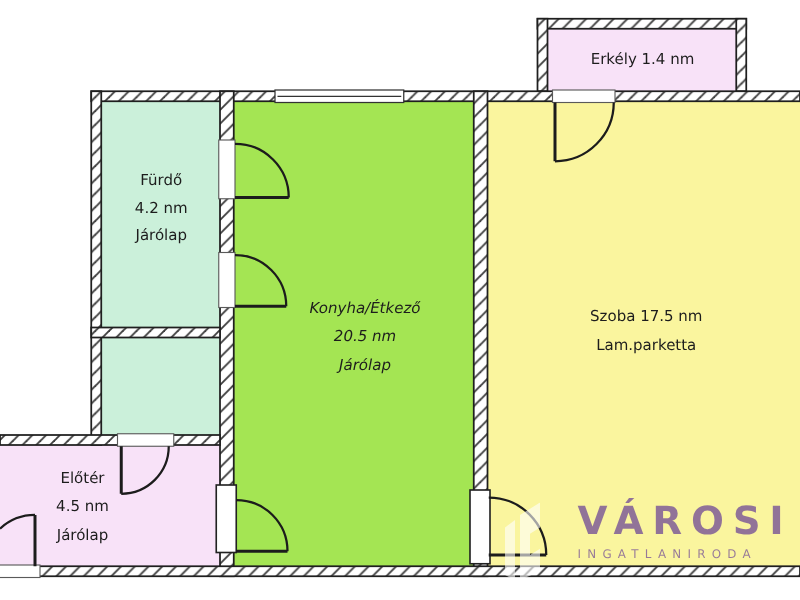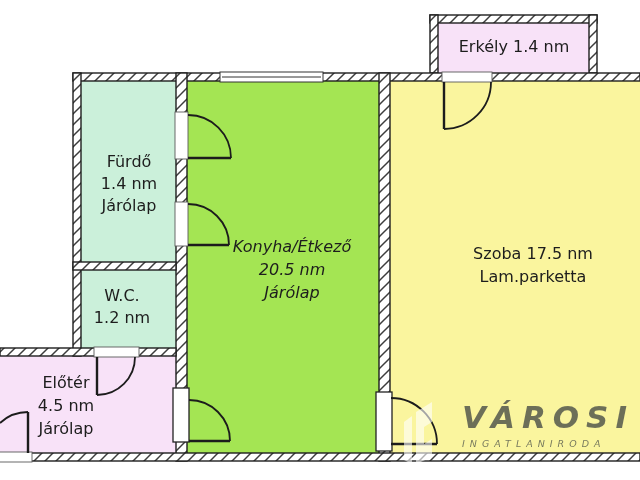--- a/index.html
+++ b/index.html
@@ -1,23 +1,23 @@
 <!DOCTYPE html>
 <html><head>
 <meta charset="utf-8">
 <style>
   html,body{margin:0;padding:0;background:#ffffff;}
   #stage{position:relative;width:640px;height:480px;background:#ffffff;overflow:hidden;
          font-family:"DejaVu Sans","Liberation Sans",sans-serif;}
   #plan-svg{position:absolute;left:0;top:0;z-index:1;}
   .room-label{position:absolute;z-index:2;transform:translateX(-50%);text-align:center;
-              color:#1d1d1d;font-size:16px;line-height:22px;white-space:nowrap;}
+              color:#1d1d1d;font-size:12px;line-height:22px;white-space:nowrap;}
   .room-label.lh23{line-height:23px;}
   #watermark{position:absolute;left:404px;top:402px;z-index:3;display:flex;align-items:flex-start;
-             gap:14px;color:#0f172a;opacity:0.60;font-style:italic;}
+             gap:14px;color:#4c1d95;opacity:0.60;}
   #wm-text{display:flex;flex-direction:column;}
   #wm-brand{font-size:31px;font-weight:bold;letter-spacing:7px;line-height:30px;}
   #wm-sub{font-size:9.5px;letter-spacing:5px;margin-top:6px;opacity:0.95;}
 </style>
 </head>
 <body>
 
 <div id="stage">
 
   <svg id="plan-svg" width="640" height="480" viewBox="0 0 640 480">
@@ -93,44 +93,40 @@
         <path d="M28,412 V453" stroke-width="2.4"></path>
         <path d="M28,412 A41,41 0 0 0 0,423" stroke-width="1.8"></path>
       </g>
     </g>
   </svg>
 
   <div class="room-label" style="left:514px;top:36px;">
     <div>Erkély 1.4 nm</div>
   </div>
 
-  <div class="room-label" style="left:129px;top:151px;text-align:center;">
+  <div class="room-label" style="left:129px;top:133px;text-align:center;">
     <div>Fürdő</div>
-    <div>1.4 nm</div>
+    <div>4.2 nm</div>
     <div>Járólap</div>
   </div>
 
-  <div class="room-label" style="left:122px;top:285px;">
-    <div>W.C.</div>
-    <div>1.2 nm</div>
-  </div>
 
   <div class="room-label lh23" style="left:66px;top:371px;">
     <div>Előtér</div>
     <div>4.5 nm</div>
     <div>Járólap</div>
   </div>
 
   <div class="room-label lh23" style="left:292px;top:235px;font-style:italic;">
     <div>Konyha/Étkező</div>
     <div>20.5 nm</div>
     <div>Járólap</div>
   </div>
 
-  <div class="room-label lh23" style="left:517px;top:242px;margin-left:16px;">
+  <div class="room-label lh23" style="left:517px;top:242px;">
     <div>Szoba 17.5 nm</div>
     <div>Lam.parketta</div>
   </div>
 
   <div id="watermark">
     <svg width="44" height="62" viewBox="0 0 44 62">
       <polygon points="0,20 8,14 8,62 0,58" fill="#ffffff"></polygon>
       <polygon points="12,10 28,0 28,20 20,25 20,42 28,37 28,55 12,62" fill="#ffffff"></polygon>
     </svg>
     <div id="wm-text">

